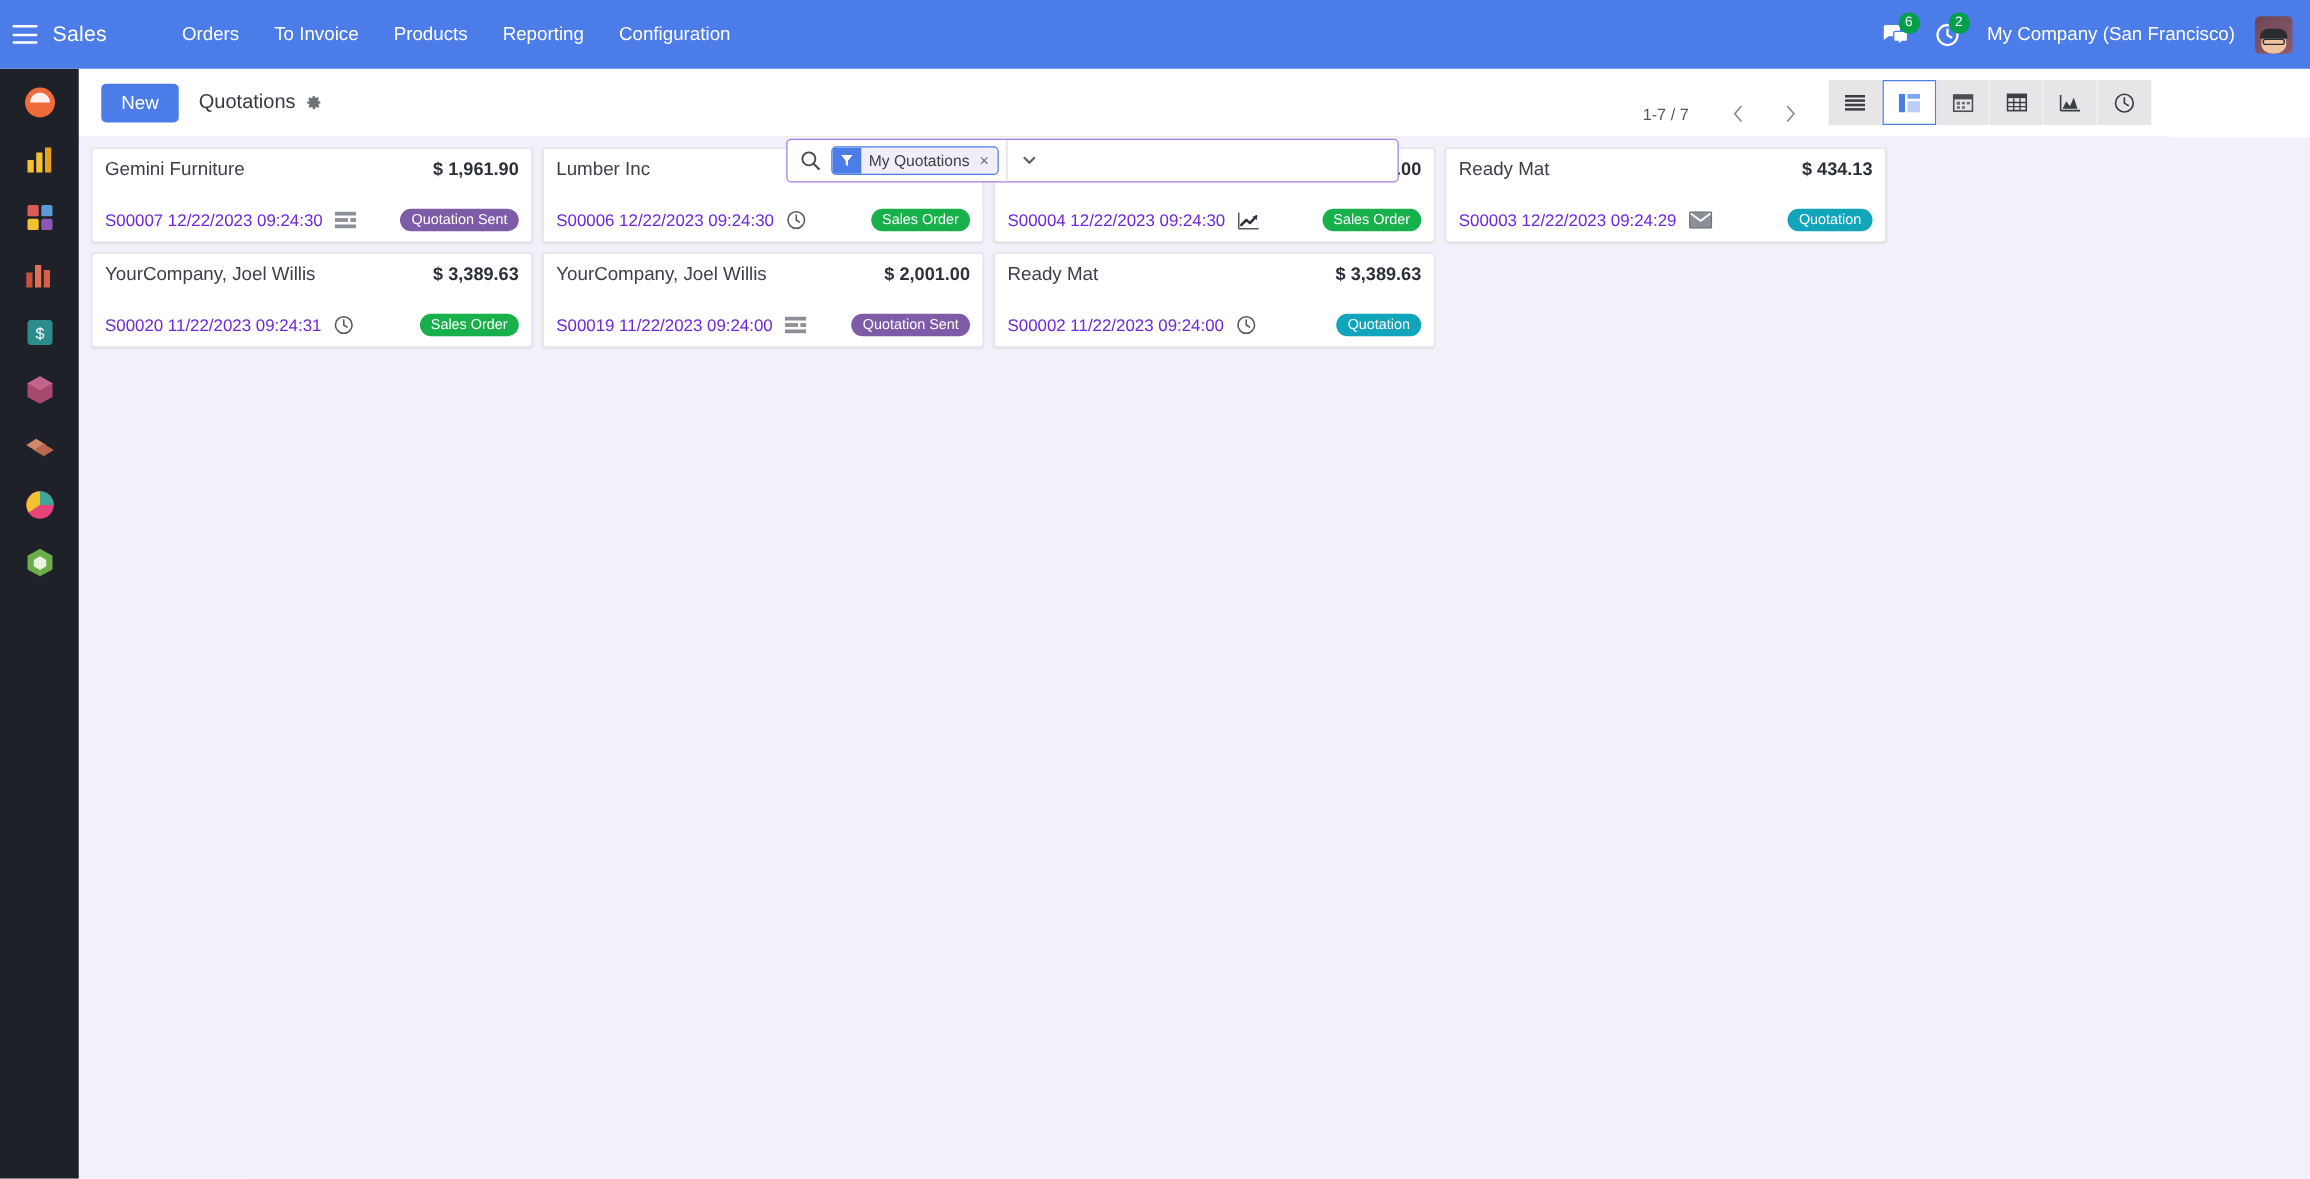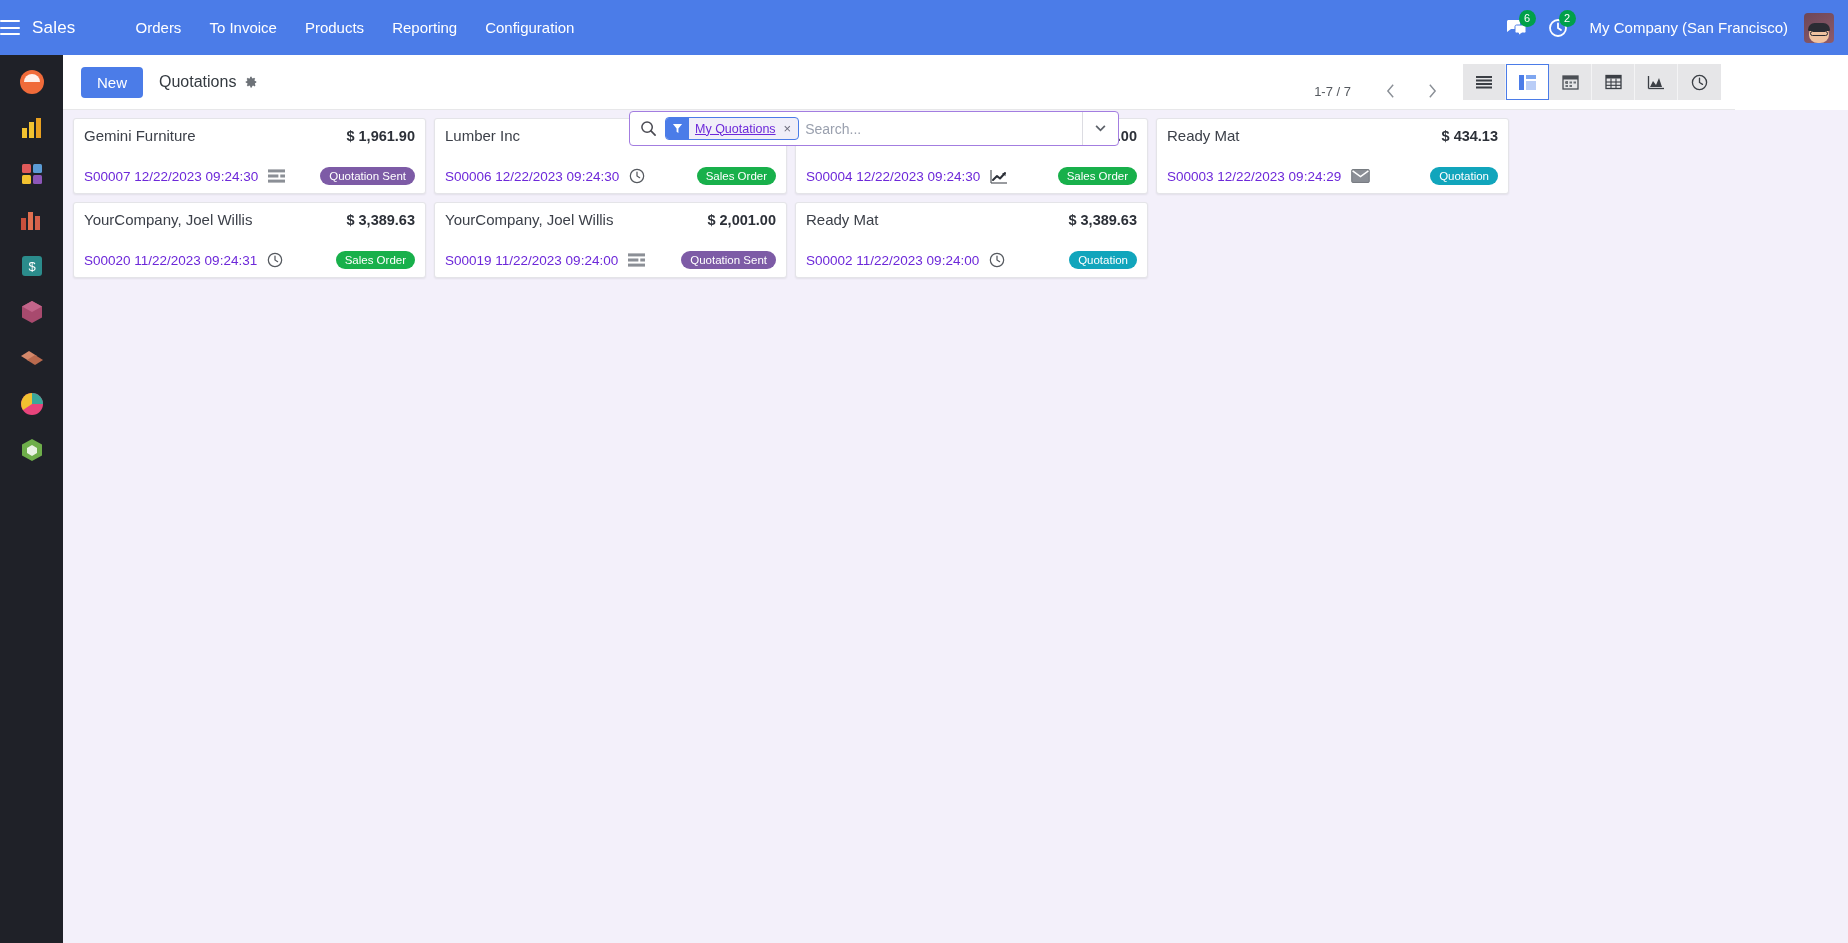--- a/index.html
+++ b/index.html
@@ -15,21 +15,21 @@
   .navbar {
     position: absolute; top: 0; left: 0;
     width: 1848px; height: 55px;
     background: #4B7CE8;
     display: flex; align-items: center;
     color: #ffffff;
     z-index: 30;
   }
   .nav-brand {
     display: flex; align-items: center; gap: 12px;
-    padding-right: 8px;
+    padding-left: 10px; padding-right: 8px;
     height: 100%;
   }
   .hamburger { width: 20px; height: 15px; display: flex; flex-direction: column; justify-content: space-between; cursor: pointer; }
   .hamburger span { display: block; height: 2px; background: #fff; border-radius: 1px; }
   .brand-name { font-size: 17px; letter-spacing: .2px; }
   .nav-menu { display: flex; align-items: center; height: 100%; margin-left: 38px; }
   .nav-item {
     font-size: 15px; color: #ffffff;
     padding: 0 14px; height: 100%;
     display: flex; align-items: center;
@@ -100,21 +100,21 @@
   }
   .search-icon-wrap { padding: 0 8px 0 10px; display: flex; align-items: center; cursor: pointer; }
   .facet {
     display: flex; align-items: center; height: 23px;
     border-radius: 4px; overflow: hidden;
     background: #f0eef8; margin-right: 6px;
     border: 1px solid #4B7CE8;
     cursor: pointer;
   }
   .facet-icon { background: #4B7CE8; height: 100%; display: flex; align-items: center; padding: 0 6px; }
-  .facet-label { font-size: 12.5px; color: #6d28d9; padding: 0 6px; white-space: nowrap; text-decoration: underline; }
+  .facet-label { font-size: 12.5px; color: #404040; padding: 0 6px; white-space: nowrap; }
   .facet-close { font-size: 13px; color: #6b6b7b; padding: 0 7px 0 2px; cursor: pointer; line-height: 1; }
   .search-input {
     flex: 1; border: none; outline: none;
     font-size: 14px; font-family: inherit;
     color: #333; background: transparent;
     height: 100%; padding: 0;
   }
   .search-input::placeholder { color: #9aa0ae; }
   .search-caret {
     width: 36px; height: 100%;
@@ -300,21 +300,20 @@
     </span>
     <div class="facet">
       <span class="facet-icon">
         <svg width="11" height="11" viewBox="0 0 12 12">
             <path d="M1 1h10L7 6v5L5 9.5V6z" fill="#fff"></path>
           </svg>
       </span>
       <span class="facet-label">My Quotations</span>
       <span class="facet-close">×</span>
     </div>
-    <input class="search-input" type="text" placeholder="Search..." style="">
     <span class="search-caret">
       <svg width="11" height="7" viewBox="0 0 12 8">
           <path d="M1 1l5 5 5-5" fill="none" stroke="#5c6169" stroke-width="2"></path>
         </svg>
     </span>
   </div>
 
   <div class="cp-right">
     <div class="pager">
       <span class="pager-value">1-7 / 7</span>

